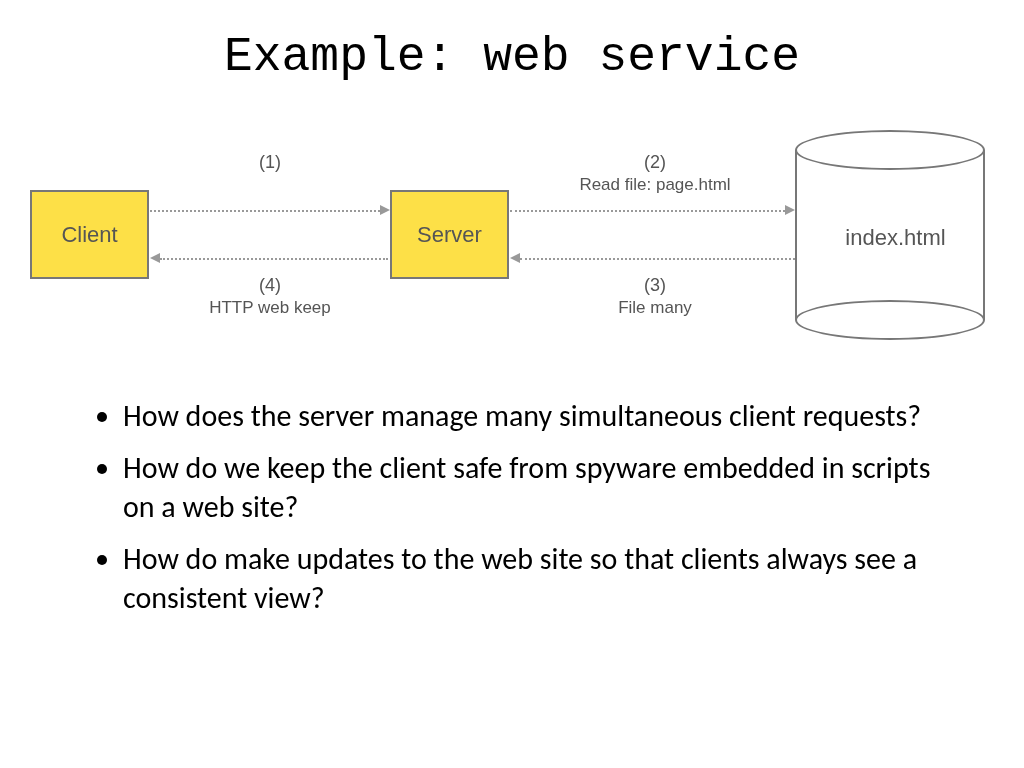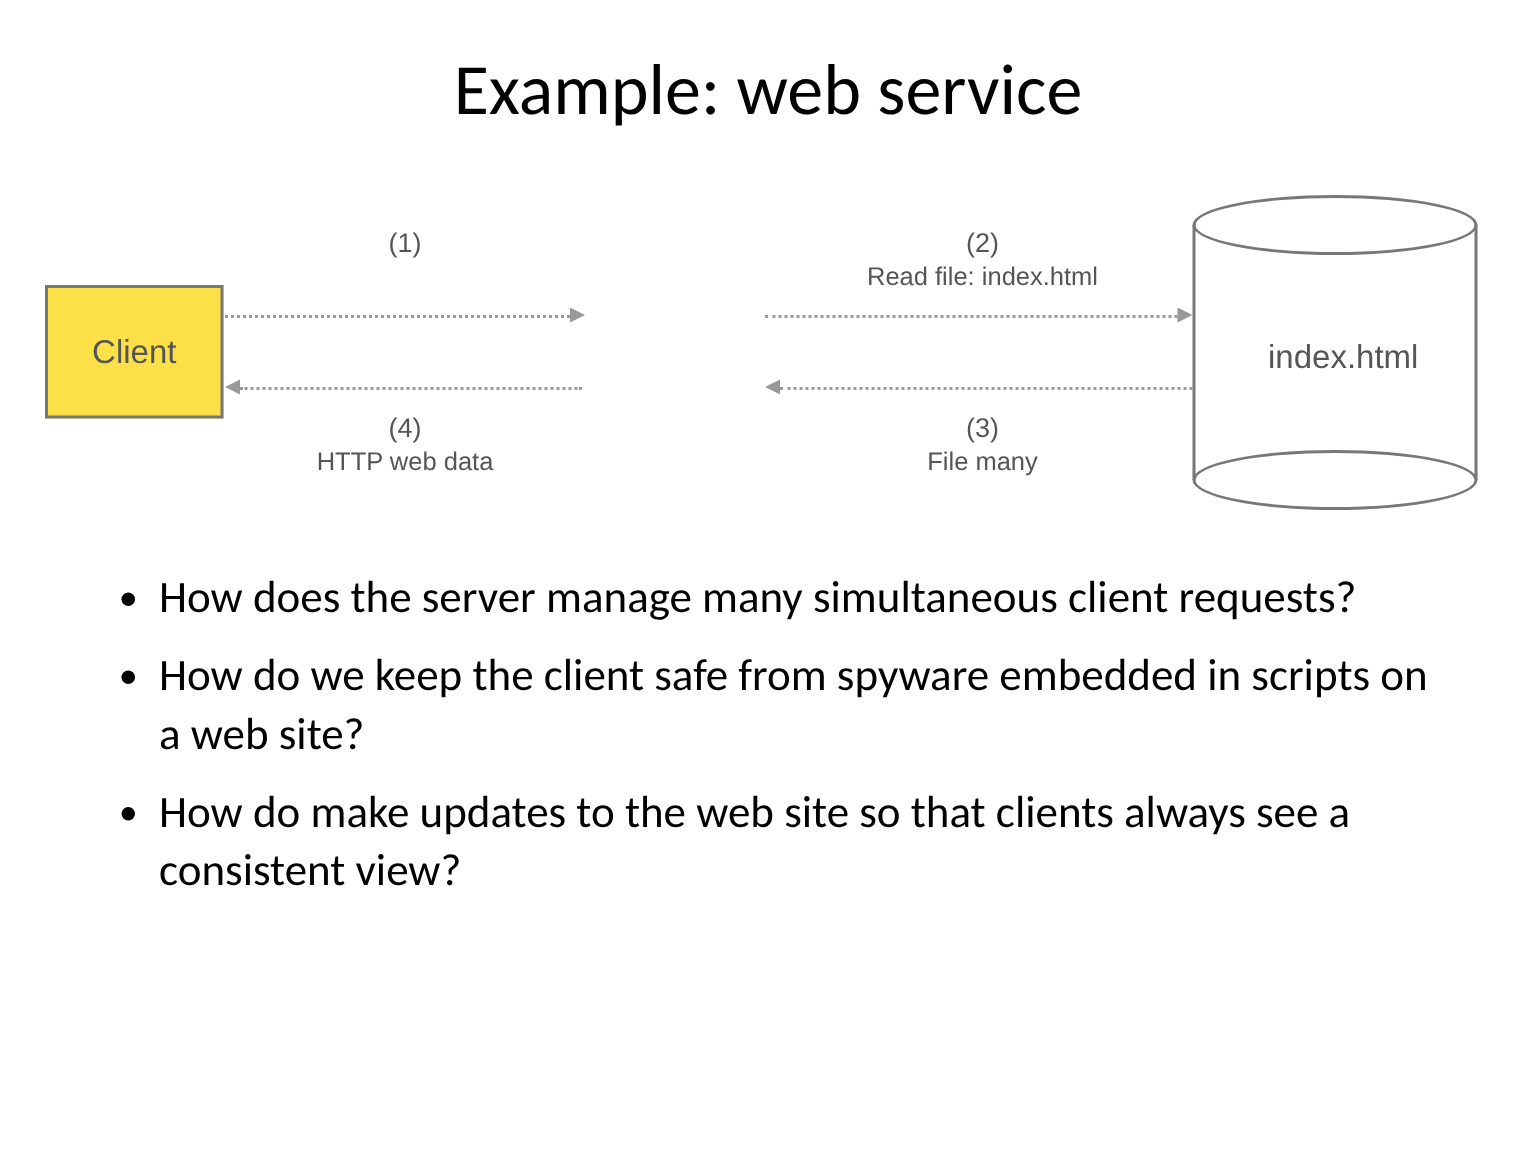--- a/index.html
+++ b/index.html
@@ -17,20 +17,21 @@
     height: 768px;
   }
   .title {
     position: absolute;
     top: 30px;
     left: 0;
     right: 0;
     text-align: center;
     font-size: 48px;
     font-weight: 400;
+    font-family: Liberation Mono, monospace;
   }
   .diagram {
     position: absolute;
     top: 130px;
     left: 30px;
     width: 970px;
     height: 230px;
   }
   .box {
     position: absolute;
@@ -113,66 +114,69 @@
 
   .bullets {
     position: absolute;
     top: 380px;
     left: 70px;
     right: 60px;
     font-size: 30px;
     line-height: 1.28;
   }
   .bullets ul {
-    margin: 0;
+    margin: 17px;
     padding-left: 36px;
   }
   .bullets li {
     margin-bottom: 14px;
   }
 </style>
 </head>
 <body>
 
 <div class="slide">
 
   <div class="title">Example: web service</div>
 
   <div class="diagram">
 
     <div class="box client">
       <span>Client</span>
     </div>
 
+    <div class="box server">
+      <span>Server</span>
+    </div>
 
     <div class="cylinder">
       <div class="cyl-body"></div>
       <div class="cyl-bot"></div>
       <div class="cyl-top"></div>
       <div class="cyl-label">index.html</div>
     </div>
 
     <div class="arrow-line" style="left:120px; top:80px; width:230px;"></div>
     <div class="arrow-head-r" style="left:350px; top:75px;"></div>
     <div class="lbl" style="left:130px; top:22px; width:220px;">
       <span class="num">(1)</span>
     </div>
 
     <div class="arrow-line" style="left:130px; top:128px; width:228px;"></div>
     <div class="arrow-head-l" style="left:120px; top:123px;"></div>
     <div class="lbl" style="left:130px; top:145px; width:220px;">
       <span class="num">(4)</span>
-      <span>HTTP web data</span>
+      <span>HTTP web keep</span>
     </div>
 
     <div class="arrow-line" style="left:480px; top:80px; width:275px;"></div>
     <div class="arrow-head-r" style="left:755px; top:75px;"></div>
     <div class="lbl" style="left:500px; top:22px; width:250px;">
       <span class="num">(2)</span>
-      <span>Read file: index.html</span>
+      <span>Read file: page.html</span>
     </div>
 
     <div class="arrow-line" style="left:490px; top:128px; width:275px;"></div>
     <div class="arrow-head-l" style="left:480px; top:123px;"></div>
     <div class="lbl" style="left:500px; top:145px; width:250px;">
       <span class="num">(3)</span>
       <span>File many</span>
     </div>
 
   </div>

